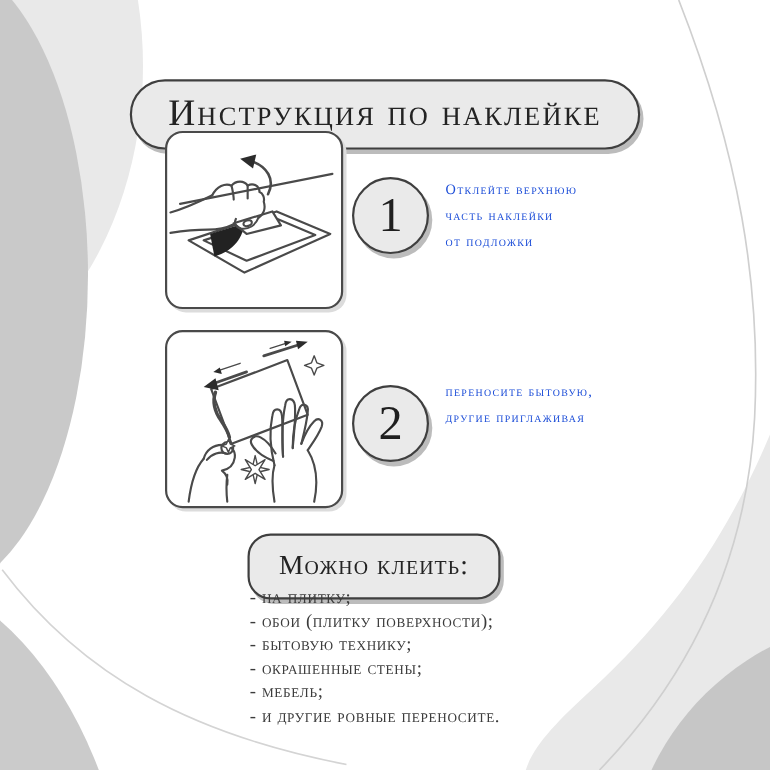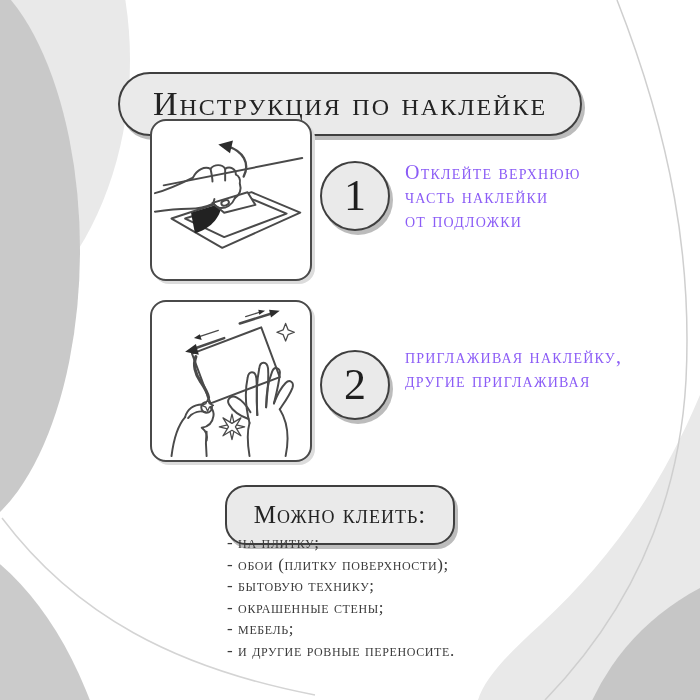--- a/index.html
+++ b/index.html
@@ -34,22 +34,22 @@
   .box-step1{left:150px;top:119px;}
   .box-step2{left:150px;top:300px;}
   
   .num-circle{width:70px;height:70px;border-radius:50%;}
   .circle-1{left:320px;top:161px;}
   .circle-2{left:320px;top:350px;}
   .num-circle span{font-size:44px;color:#1f1f1f;line-height:1;}
   
   .step-text{
     position:absolute;left:405px;
-    font-size:20px;line-height:24px;font-variant:small-caps;
-    letter-spacing:1.2px;color:#8b5cf6;white-space:nowrap;
+    font-size:13px;line-height:24px;font-variant:small-caps;
+    letter-spacing:1.2px;color:#1d4ed8;white-space:nowrap;
   }
   .text-step1{top:160px;}
   .text-step2{top:344px;}
   
   .canglue-box{left:225px;top:485px;width:230px;height:60px;border-radius:21px;}
   .canglue-title{font-size:25px;font-variant:small-caps;letter-spacing:1px;color:#232323;white-space:nowrap;}
   .glue-list{
     position:absolute;left:227px;top:532px;
     font-size:17px;line-height:21.5px;font-variant:small-caps;
     letter-spacing:0.6px;color:#3b3b3b;
@@ -137,21 +137,21 @@
           <path d="M 82,115 L 84.5,125.5 L 95,128 L 84.5,130.5 L 82,141 L 79.5,130.5 L 69,128 L 79.5,125.5 Z" transform="rotate(45 82 128)"></path>
         </g>
       </g>
     </svg>
   </div>
 
   <div class="panel num-circle circle-2">
     <span>2</span>
   </div>
   <div class="step-text text-step2">
-    <div>приглаживая наклейку,</div>
+    <div>переносите бытовую,</div>
     <div>другие приглаживая</div>
   </div>
 
   <div class="panel canglue-box">
     <span class="canglue-title">Можно клеить:</span>
   </div>
   <div class="glue-list">
     <div>- на плитку;</div>
     <div>- обои (плитку поверхности);</div>
     <div>- бытовую технику;</div>

